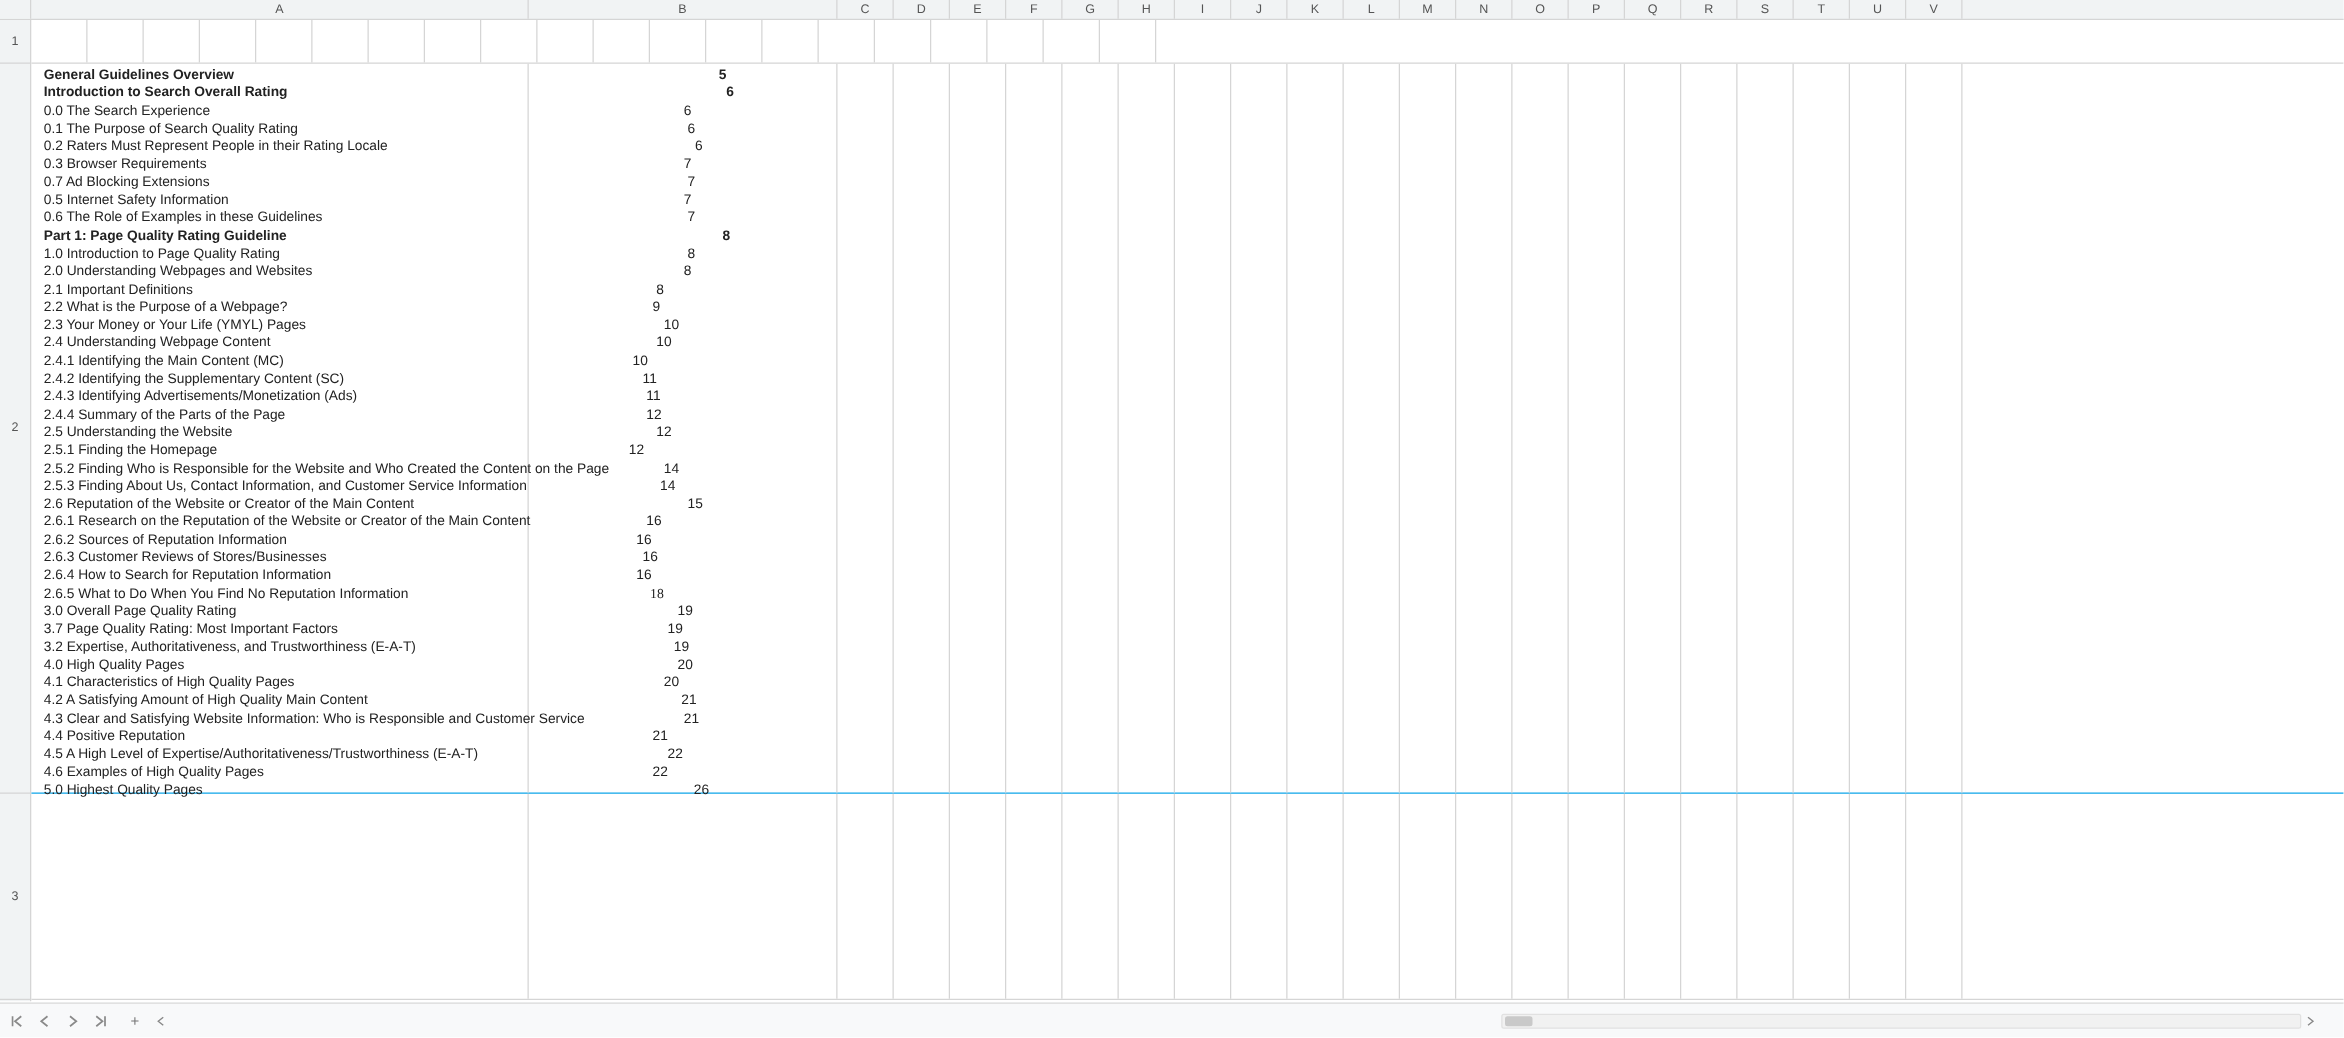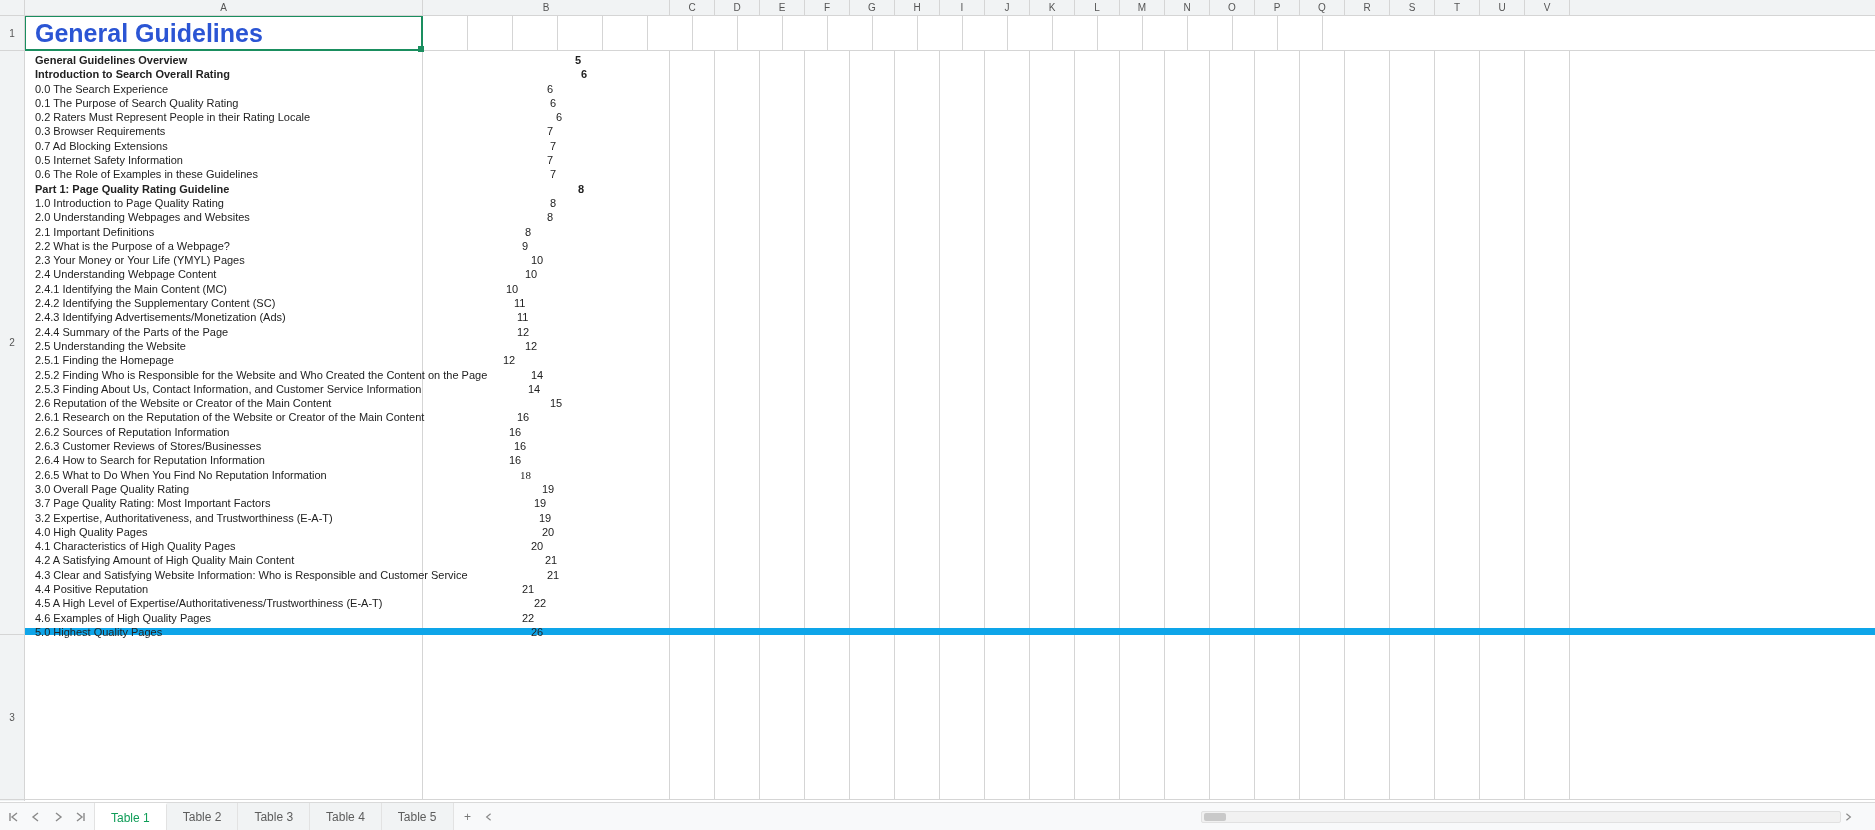--- a/index.html
+++ b/index.html
@@ -118,21 +118,21 @@
   display: flex;
 }
 .cell-o1 {
   width: 45px;
   border-right: 1px solid #d5d5d5;
 }
 
 
 .row2 {
   height: 584px;
-  border-bottom: 7px solid #0ea5e9;
+  border-bottom: 1px solid #0ea5e9;
   display: flex;
 }
 .cell-A2 {
   width: 398px;
   border-right: 1px solid #d5d5d5;
   padding: 2px 0 0 10px;
   line-height: 14.3px;
   font-size: 11px;
 }
 .cell-A2 .line { white-space: nowrap; }
@@ -290,26 +290,20 @@
 <div class="sheet-body">
   <div class="row-headers">
     <div class="row-h" style="top:0;height:35px">1</div>
     <div class="row-h" style="top:35px;height:584px">2</div>
     <div class="row-h" style="top:619px;height:165px">3</div>
   </div>
 
   <div class="grid-area">
 
     <div class="row1">
-      <div class="cell-A1">
-        <span>General Guidelines</span>
-        <div class="selection-border">
-          <div class="selection-handle"></div>
-        </div>
-      </div>
       <div class="cell-rest-1">
         <div class="cell-o1"></div>
           <div class="cell-o1"></div>
           <div class="cell-o1"></div>
           <div class="cell-o1"></div>
           <div class="cell-o1"></div>
           <div class="cell-o1"></div>
           <div class="cell-o1"></div>
           <div class="cell-o1"></div>
           <div class="cell-o1"></div>
@@ -486,21 +480,21 @@
           <div class="pgline">
             <span style="left: 96px;">21</span>
           </div>
           <div class="pgline">
             <span style="left: 108px;">22</span>
           </div>
           <div class="pgline">
             <span style="left: 96px;">22</span>
           </div>
           <div class="pgline">
-            <span style="left: 105px;">26</span>
+            <span style="left: 129px;">26</span>
           </div>
         </div>
       <div class="cell-rest-2">
         <div class="cell-o2"></div>
           <div class="cell-o2"></div>
           <div class="cell-o2"></div>
           <div class="cell-o2"></div>
           <div class="cell-o2"></div>
           <div class="cell-o2"></div>
           <div class="cell-o2"></div>
@@ -566,37 +560,20 @@
         <svg viewBox="0 0 10 10">
           <path d="M3 1l5 4-5 4" fill="none" stroke="currentColor" stroke-width="1.4"></path>
         </svg>
       </div>
     <div class="nav-btn">
         <svg viewBox="0 0 10 10">
           <path d="M9 1v8M2 1l5 4-5 4" fill="none" stroke="currentColor" stroke-width="1.4"></path>
         </svg>
       </div>
   </div>
-  <div class="tabs" id="tabs">
-      <div class="tab active">
-        <span>Table 1</span>
-      </div>
-      <div class="tab">
-        <span>Table 2</span>
-      </div>
-      <div class="tab">
-        <span>Table 3</span>
-      </div>
-      <div class="tab">
-        <span>Table 4</span>
-      </div>
-      <div class="tab">
-        <span>Table 5</span>
-      </div>
-    </div>
   <div class="tab-add">
     <span>+</span>
   </div>
   <div class="hscroll-region">
     <div class="hscroll-btn">
         <svg viewBox="0 0 10 10" width="8" height="8">
           <path d="M7 1L2 5l5 4" fill="none" stroke="currentColor" stroke-width="1.4"></path>
         </svg>
       </div>
     <div class="hscroll-track">

